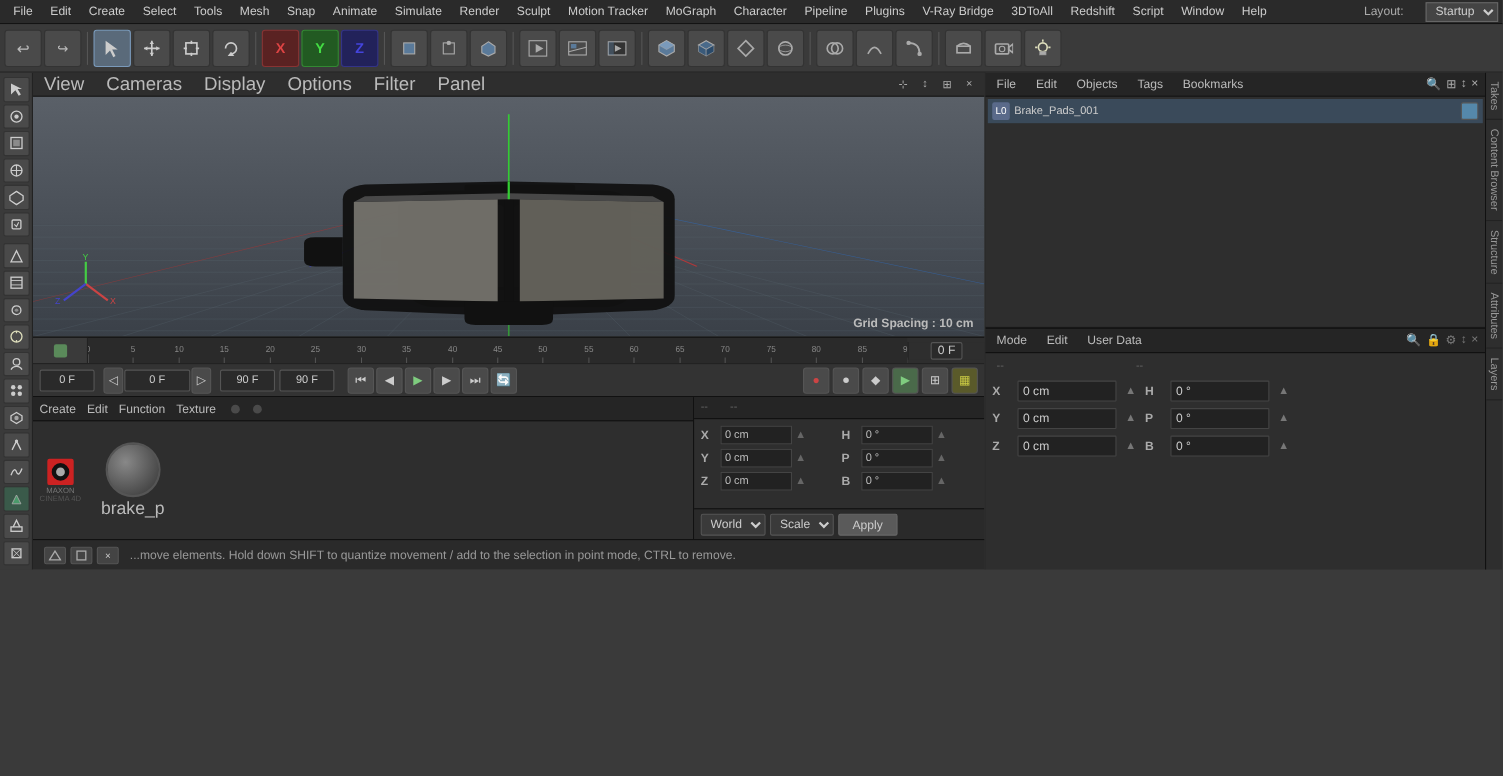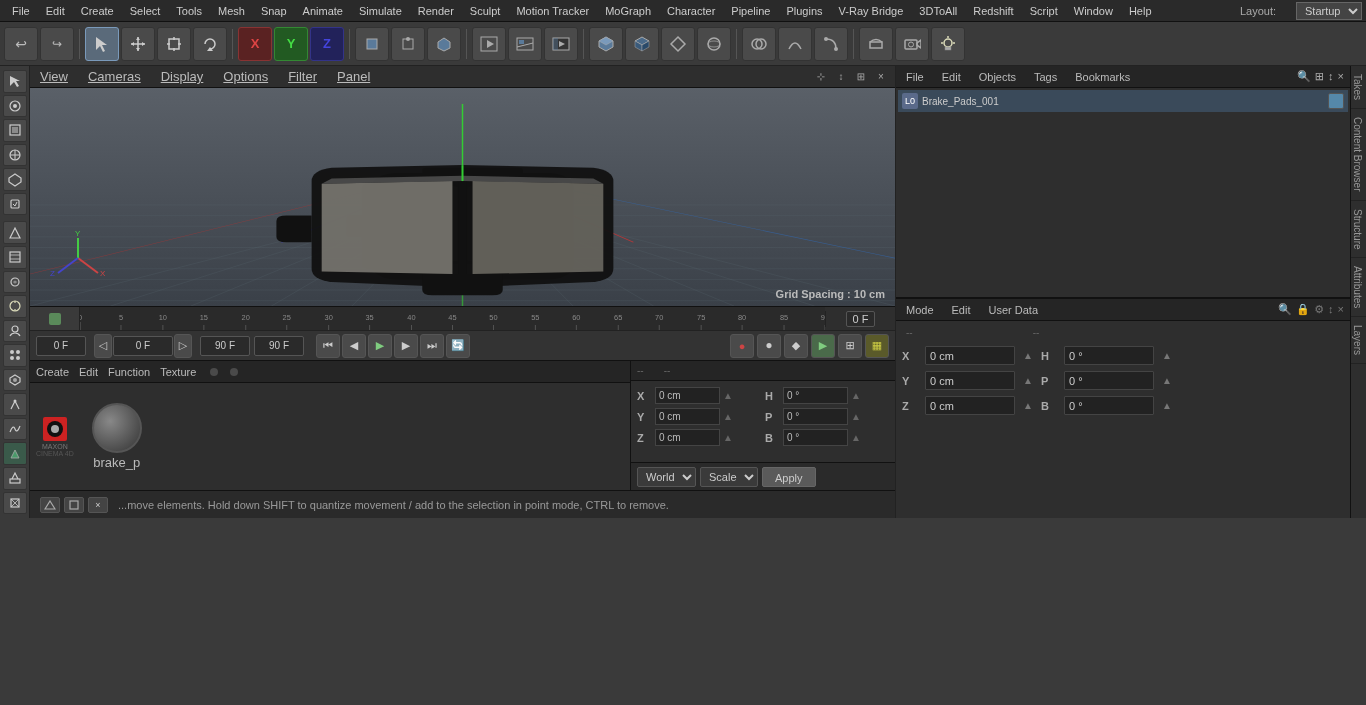--- a/index.html
+++ b/index.html
@@ -108,25 +108,24 @@
     #viewport-header {
       display: flex;
       align-items: center;
       background: #2e2e2e;
       height: 22px;
       border-bottom: 1px solid #111;
       padding: 0 6px;
       gap: 12px;
     }
     .viewport-menu-item {
-      font-size: 13px;
+      font-size: 17px;
       color: #bbb;
       cursor: pointer;
       padding: 2px 4px;
-      text-decoration: underline;
     }
     .viewport-icons {
       margin-left: auto;
       display: flex;
       gap: 4px;
     }
     .viewport-icon-btn {
       width: 16px;
       height: 16px;
       display: flex;
@@ -474,21 +473,21 @@
     }
     .material-swatch {
       width: 50px;
       height: 50px;
       border-radius: 50%;
       background: radial-gradient(circle at 35% 35%, #888, #333);
       border: 2px solid #555;
       cursor: pointer;
     }
     .material-name {
-      font-size: 13px;
+      font-size: 16px;
       color: #bbb;
       text-align: center;
       margin-top: 2px;
     }
 
     
     #app-layout {
       width: 1366px;
       height: 518px;
       display: flex;

